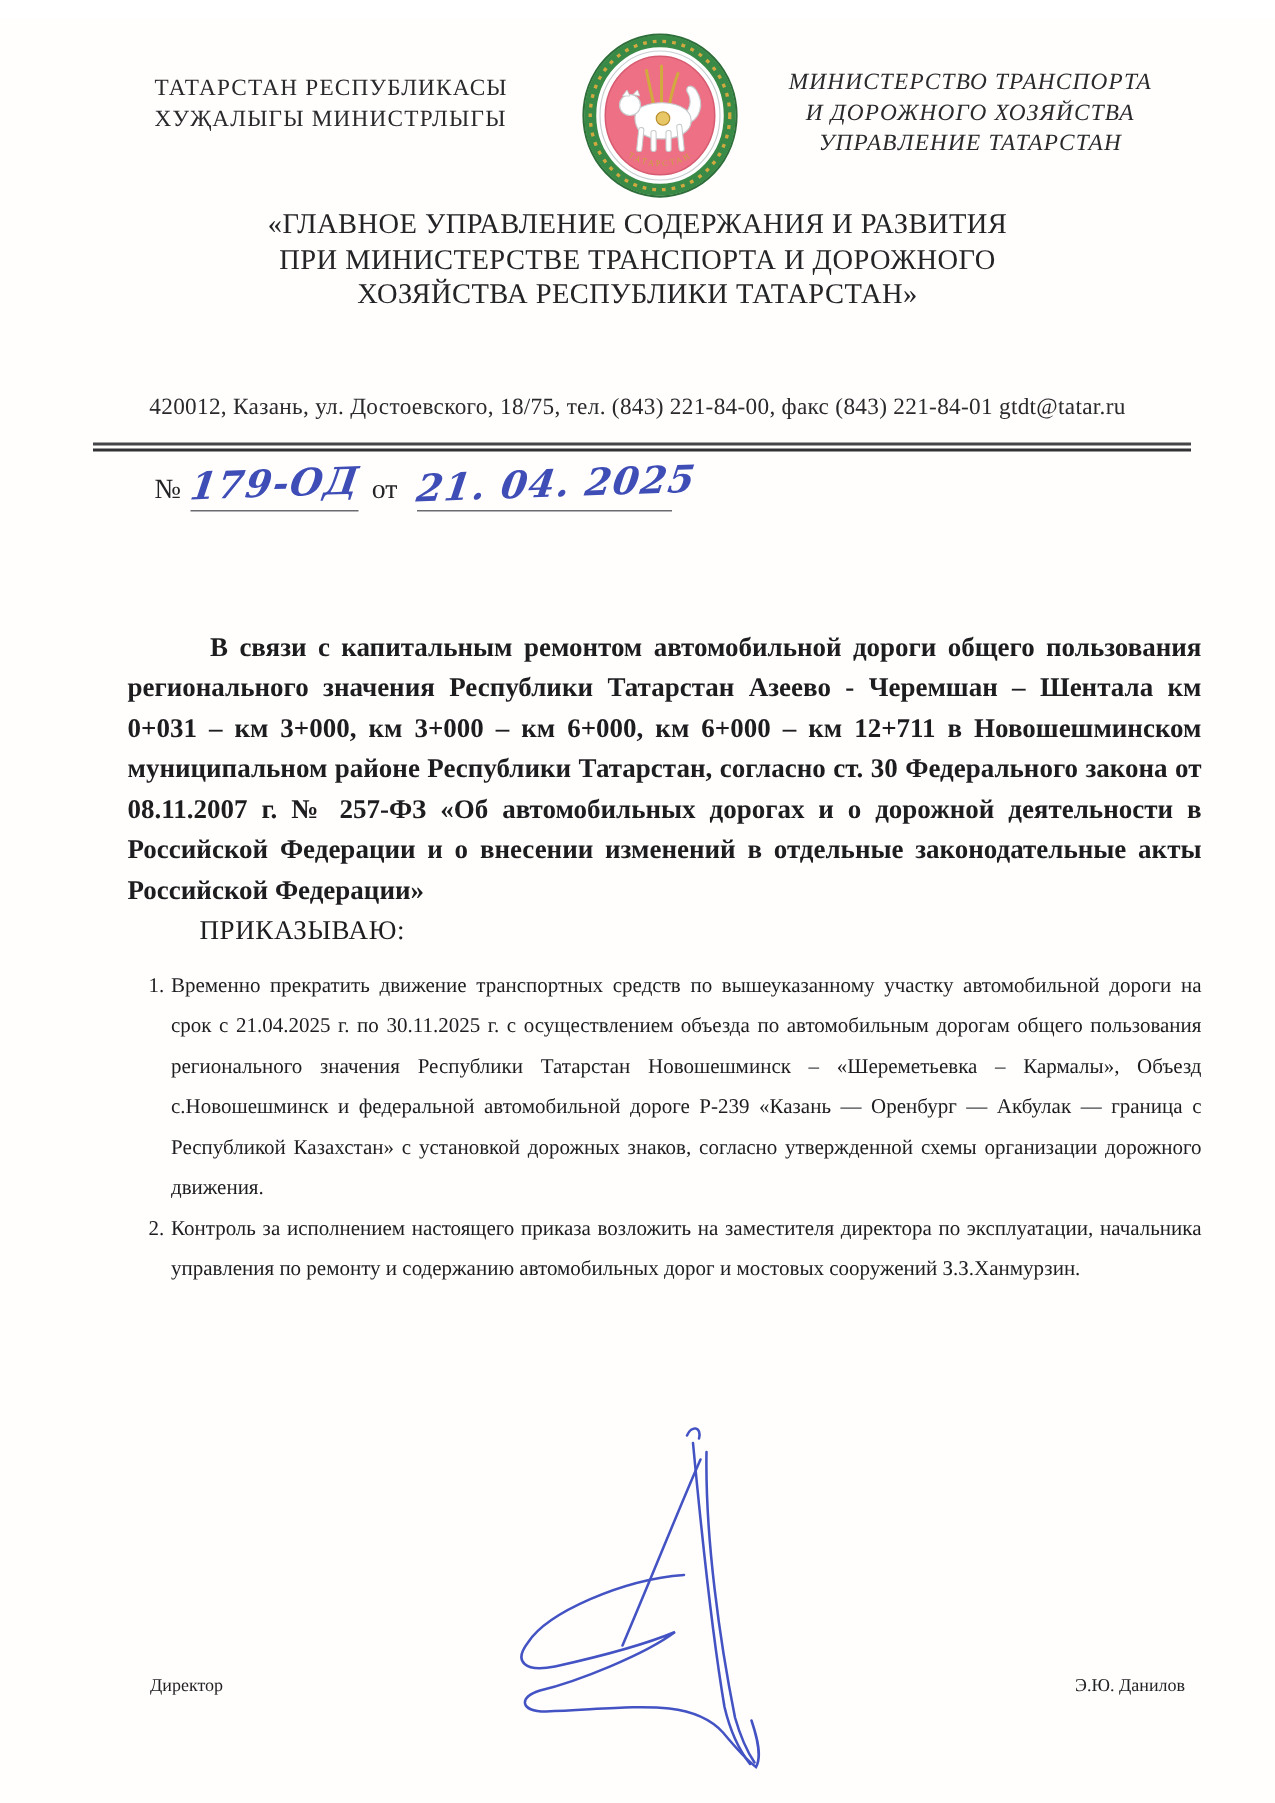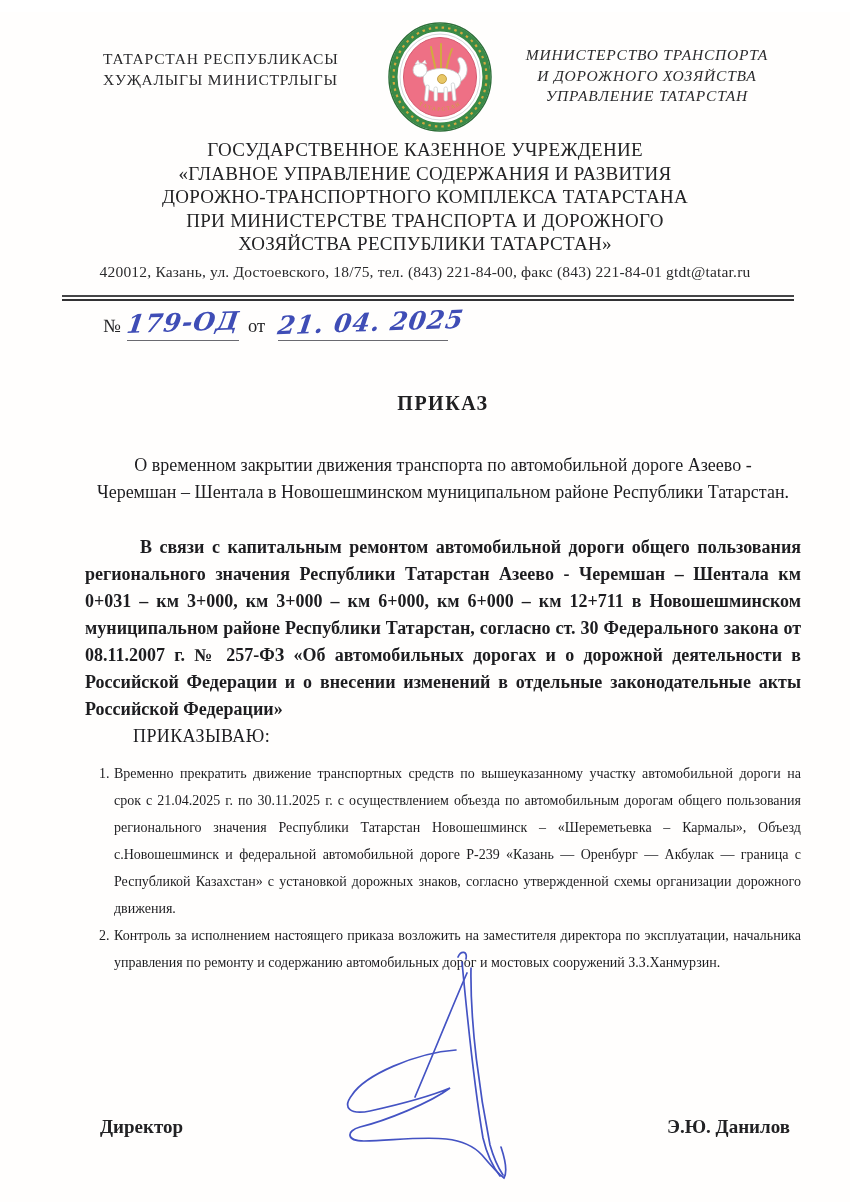--- a/index.html
+++ b/index.html
@@ -62,21 +62,21 @@
   }
   .resolve{ margin:0; font-size:18px; line-height:27px; text-indent:48px; letter-spacing:0.4px; }
   ol.items{ margin:10px 0 0 0; padding-left:28px; }
   ol.items li{
     text-align:justify; font-size:14px; line-height:27px; padding-left:1px;
   }
   
   .footer{
     position:absolute; top:1104px; left:100px; right:60px;
     display:flex; justify-content:space-between;
-    font-size:19px; font-weight:bold; color:#222224;align-items:center;
+    font-size:12px; font-weight:normal; color:#222224;align-items:center;
   }
   .signature-svg{ position:absolute; left:335px; top:933px; width:250px; height:262px; }
 </style>
 </head>
 <body>
 
 <div class="page">
 
   <div class="lh-left">
     <div>ТАТАРСТАН  РЕСПУБЛИКАСЫ</div>
@@ -116,41 +116,37 @@
     </svg>
   </div>
 
   <div class="lh-right">
     <div>МИНИСТЕРСТВО  ТРАНСПОРТА</div>
     <div>И  ДОРОЖНОГО  ХОЗЯЙСТВА</div>
     <div>УПРАВЛЕНИЕ  ТАТАРСТАН</div>
   </div>
 
   <div class="org">
-    <div>ГОСУДАРСТВЕННОЕ КАЗЕННОЕ УЧРЕЖДЕНИЕ</div>
     <div>«ГЛАВНОЕ УПРАВЛЕНИЕ СОДЕРЖАНИЯ И РАЗВИТИЯ</div>
-    <div>ДОРОЖНО-ТРАНСПОРТНОГО КОМПЛЕКСА ТАТАРСТАНА</div>
     <div>ПРИ МИНИСТЕРСТВЕ ТРАНСПОРТА И ДОРОЖНОГО</div>
     <div>ХОЗЯЙСТВА РЕСПУБЛИКИ ТАТАРСТАН»</div>
   </div>
 
   <div class="address">420012, Казань, ул. Достоевского, 18/75, тел. (843) 221-84-00, факс (843) 221-84-01  gtdt@tatar.ru</div>
 
   <div class="rule"></div>
 
   <div class="req">
     <span class="lbl">№</span>
     <span class="uline u-num"><span class="hand">179-ОД</span></span>
     <span class="lbl">от</span>
     <span class="uline u-date"><span class="hand">21. 04. 2025</span></span>
   </div>
 
   <div class="doc-main">
-    <h1 class="doc-title">ПРИКАЗ</h1>
-    <p class="subject">О временном закрытии движения транспорта по автомобильной дороге Азеево - Черемшан – Шентала  в Новошешминском  муниципальном районе Республики Татарстан.</p>
     <p class="intro">В связи с капитальным ремонтом автомобильной дороги общего пользования регионального значения Республики Татарстан Азеево - Черемшан – Шентала  км 0+031 – км 3+000, км 3+000 – км 6+000, км 6+000 – км 12+711 в Новошешминском муниципальном районе Республики Татарстан, согласно ст. 30 Федерального закона от 08.11.2007 г. № 257-ФЗ «Об автомобильных дорогах и о дорожной деятельности в Российской Федерации и о внесении изменений в отдельные законодательные акты Российской Федерации»</p>
     <p class="resolve">ПРИКАЗЫВАЮ:</p>
     <ol class="items">
       <li>Временно прекратить движение транспортных средств по вышеуказанному участку автомобильной дороги на срок с 21.04.2025 г. по 30.11.2025 г. с осуществлением объезда по автомобильным дорогам общего пользования регионального значения Республики Татарстан Новошешминск – «Шереметьевка – Кармалы», Объезд с.Новошешминск и федеральной автомобильной дороге Р-239 «Казань — Оренбург — Акбулак — граница с Республикой Казахстан» с установкой дорожных знаков, согласно утвержденной схемы организации дорожного движения.</li>
       <li>Контроль за исполнением настоящего приказа возложить на заместителя директора по эксплуатации, начальника управления по ремонту и содержанию автомобильных дорог и мостовых сооружений З.З.Ханмурзин.</li>
     </ol>
   </div>
 
   <div class="footer">
     <span>Директор</span>

